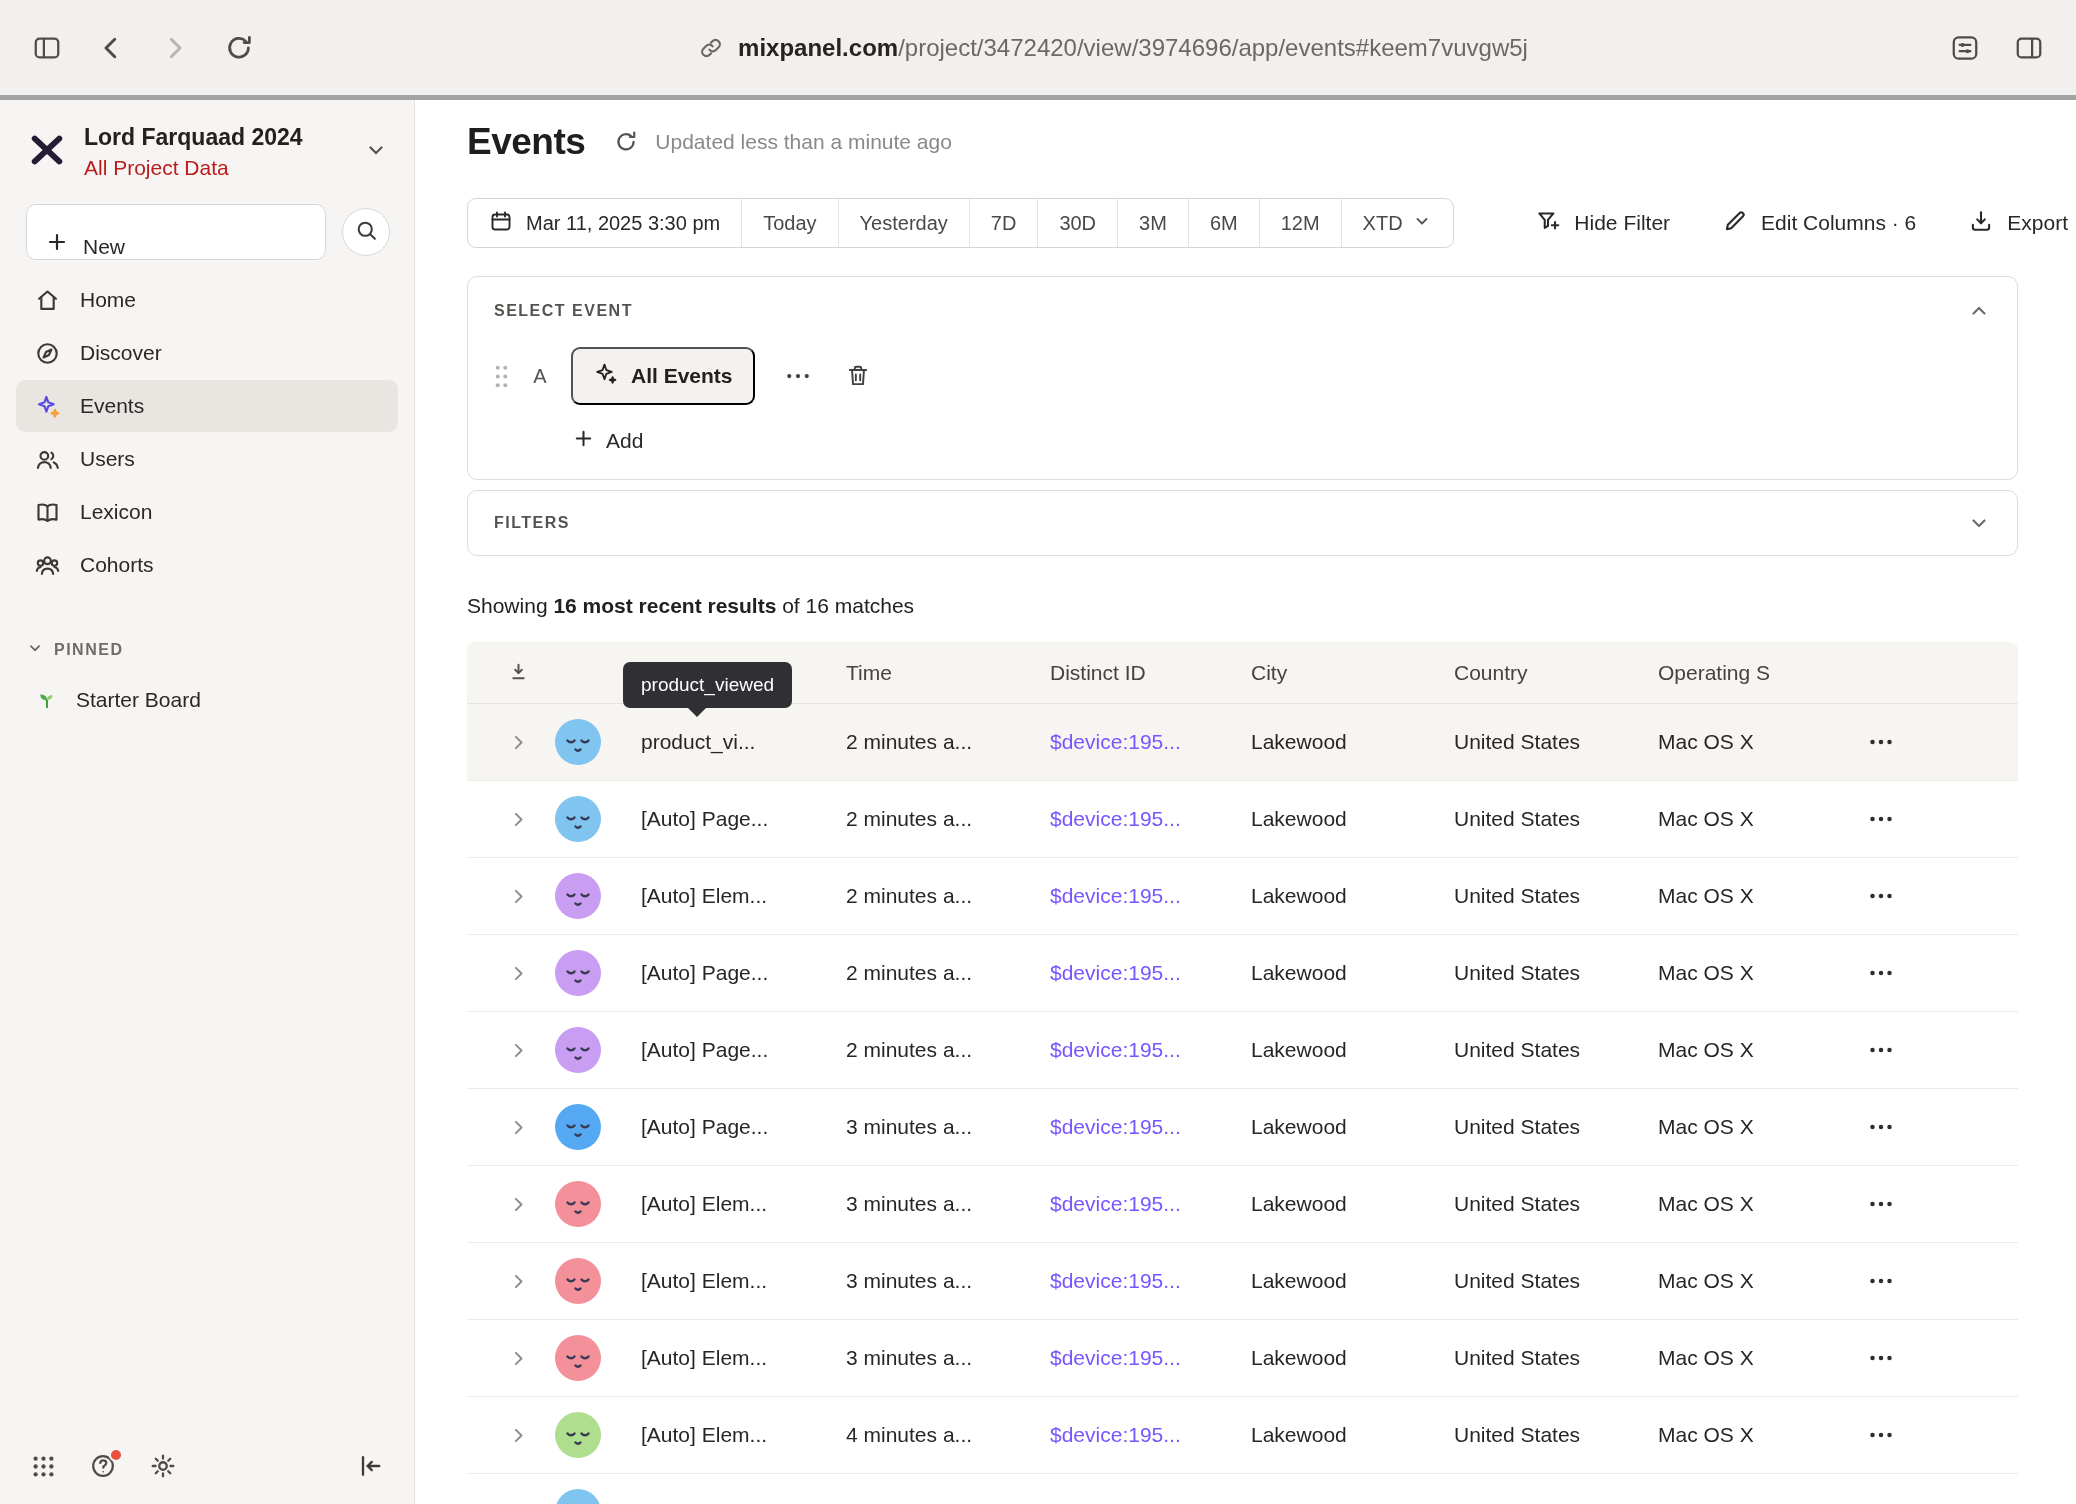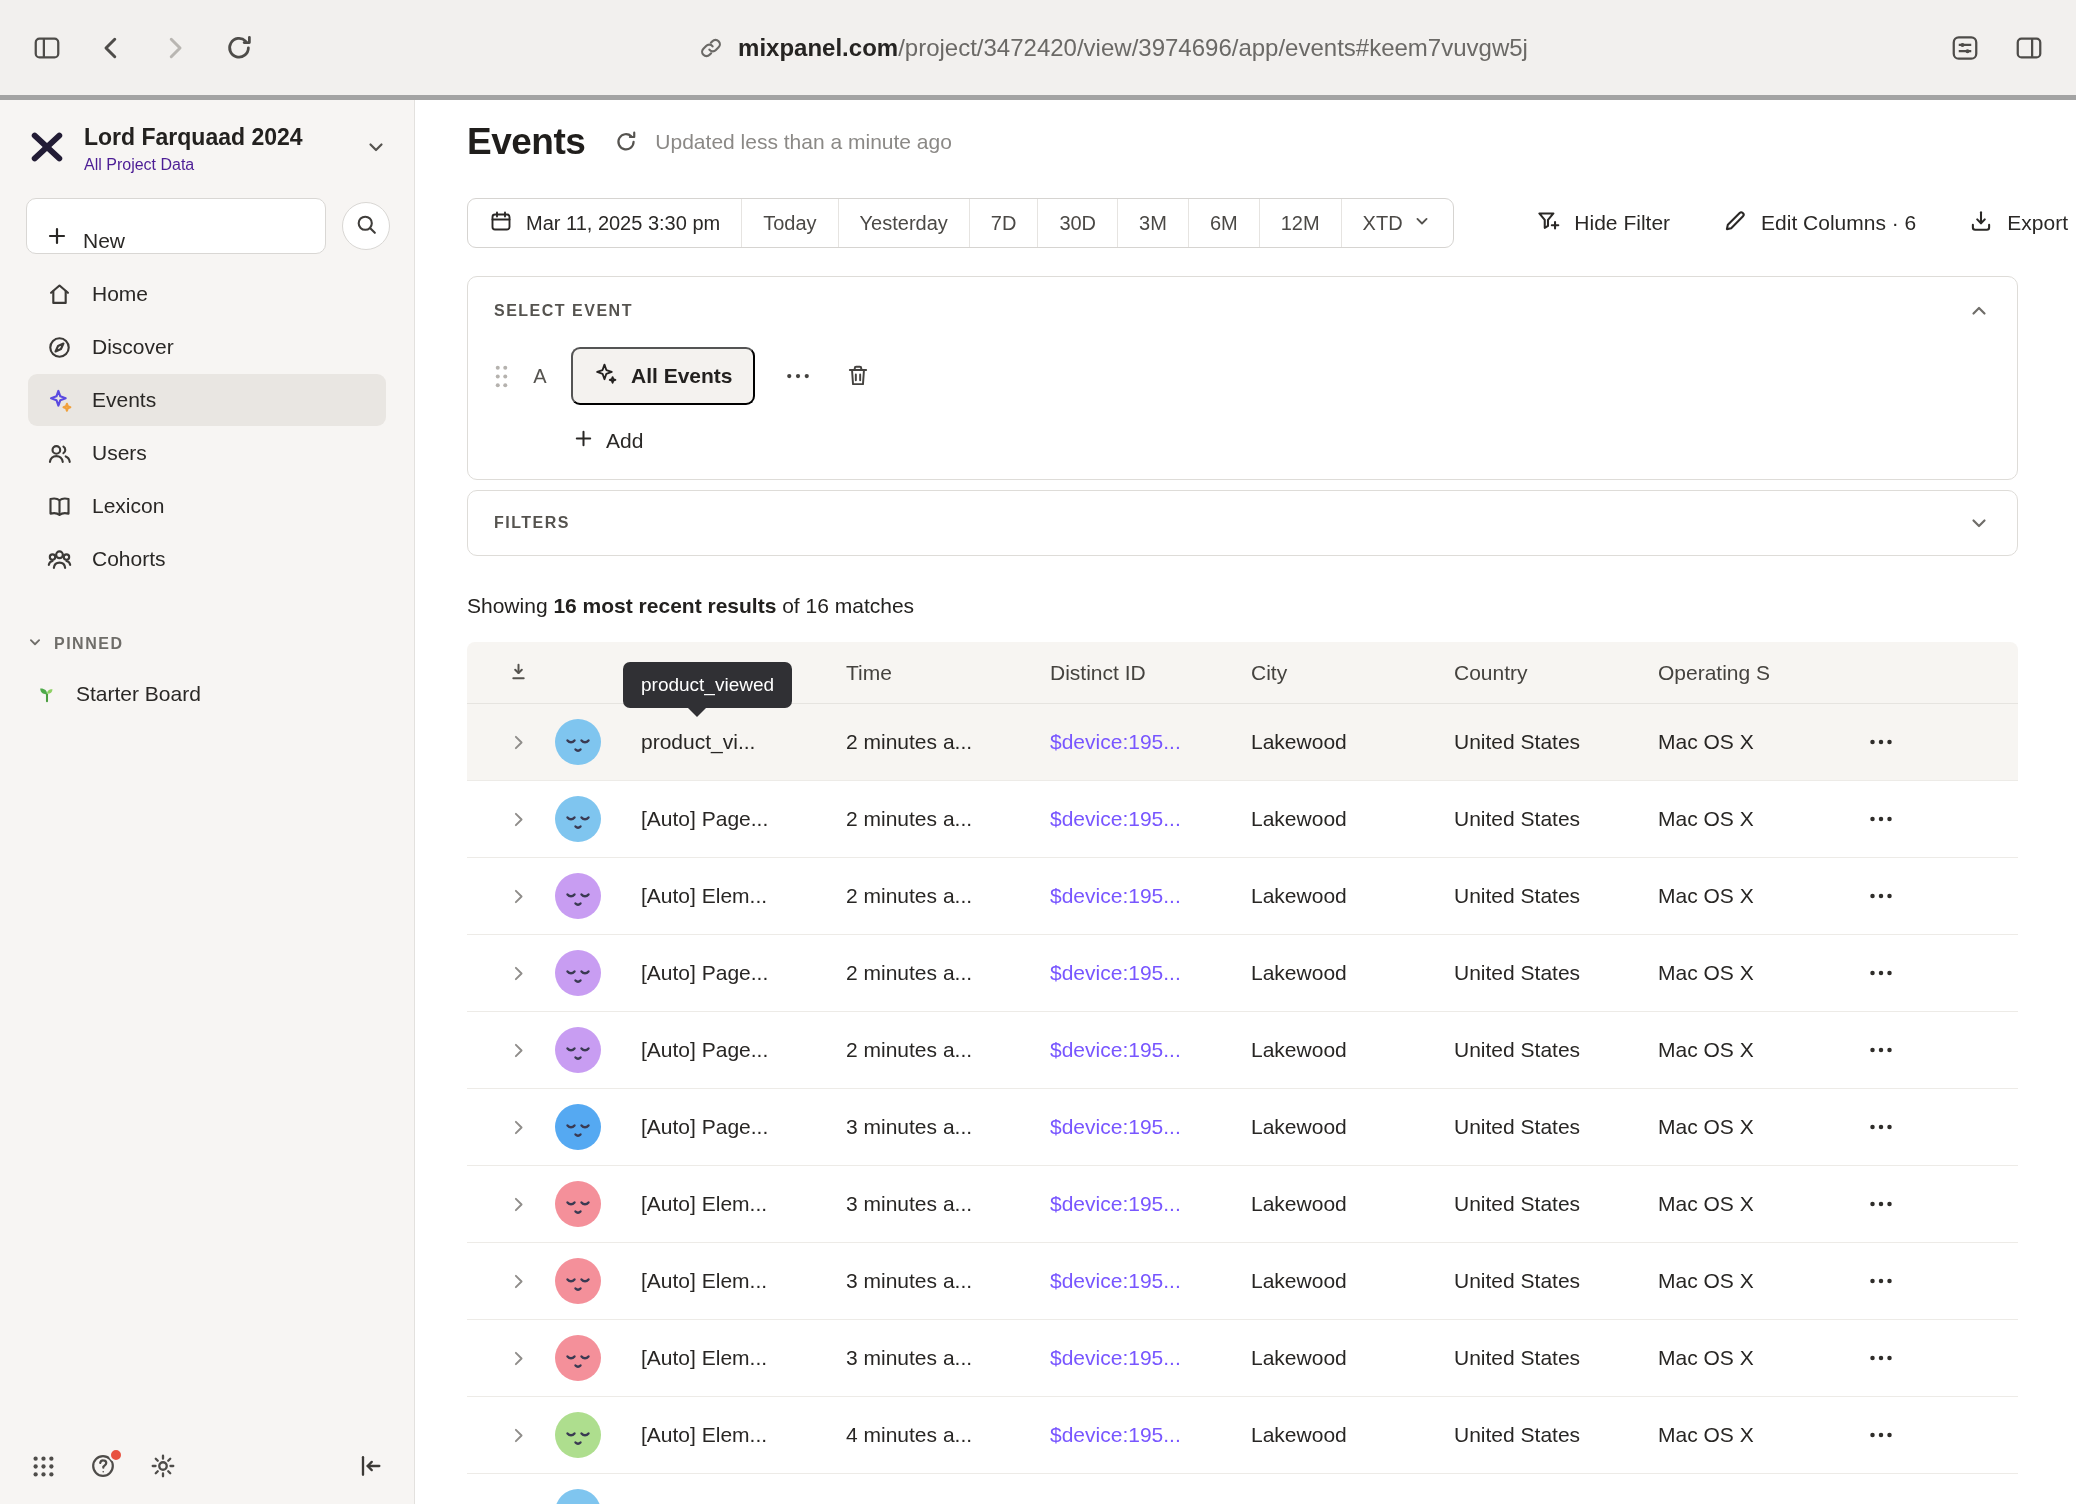--- a/index.html
+++ b/index.html
@@ -21,29 +21,29 @@
 
   
   .app-body { flex:1; display:flex; min-height:0; }
 
   
   .sidebar { flex:0 0 415px; background:#f7f5f3; border-right:1px solid #e3e1de;
              display:flex; flex-direction:column; }
   .project-row { display:flex; align-items:center; gap:16px; padding:24px 26px 8px 26px; }
   .project-text { flex:1; min-width:0; }
   .project-name { font-size:23px; font-weight:700; color:#23211f; }
-  .project-sub { font-size:16px; color:#4c1d95; margin-top:5px; }
+  .project-sub { font-size:21px; color:#b91c1c; margin-top:5px; }
   .project-chevron { color:#55534f; }
   .new-row { display:flex; align-items:center; gap:16px; padding:16px 24px 10px 26px; }
   .new-btn { flex:1; height:56px; background:#fff; border:1px solid #d9d7d4; border-radius:10px;
              display:flex; align-items:flex-end; gap:14px; padding:0 18px;
              font-size:21px; font-weight:500; color:#2a2826; }
   .search-btn { width:48px; height:48px; border-radius:50%; background:#fff; border:1px solid #d9d7d4;
                 display:flex; align-items:center; justify-content:center; color:#3f3d3a; }
-  .nav { padding:4px 28px 0; display:flex; flex-direction:column; gap:1px;text-align:right; }
+  .nav { padding:4px 16px 0; display:flex; flex-direction:column; gap:1px;text-align:right; }
   .nav-item { height:52px; border-radius:9px; display:flex; align-items:center; gap:19px;
               padding:0 18px; font-size:21px; font-weight:500; color:#2a2826; }
   .nav-item.active { background:#e9e6e2; }
   .nav-icon { flex:0 0 27px; display:flex; color:#3c3a37; }
   .pinned-header { margin-top:48px; padding:0 26px; display:flex; align-items:center; gap:10px;
                    font-size:16px; font-weight:700; letter-spacing:1.5px; color:#6f6d69; }
   .pinned-item { margin:14px 16px 0; height:50px; border-radius:9px; display:flex; align-items:center;
                  gap:16px; padding:0 18px; font-size:21px; font-weight:500; color:#2a2826; }
   .sidebar-bottom { margin-top:auto; display:flex; align-items:center; gap:32px;
                     padding:0 30px 24px 30px; color:#3c3a37; }

